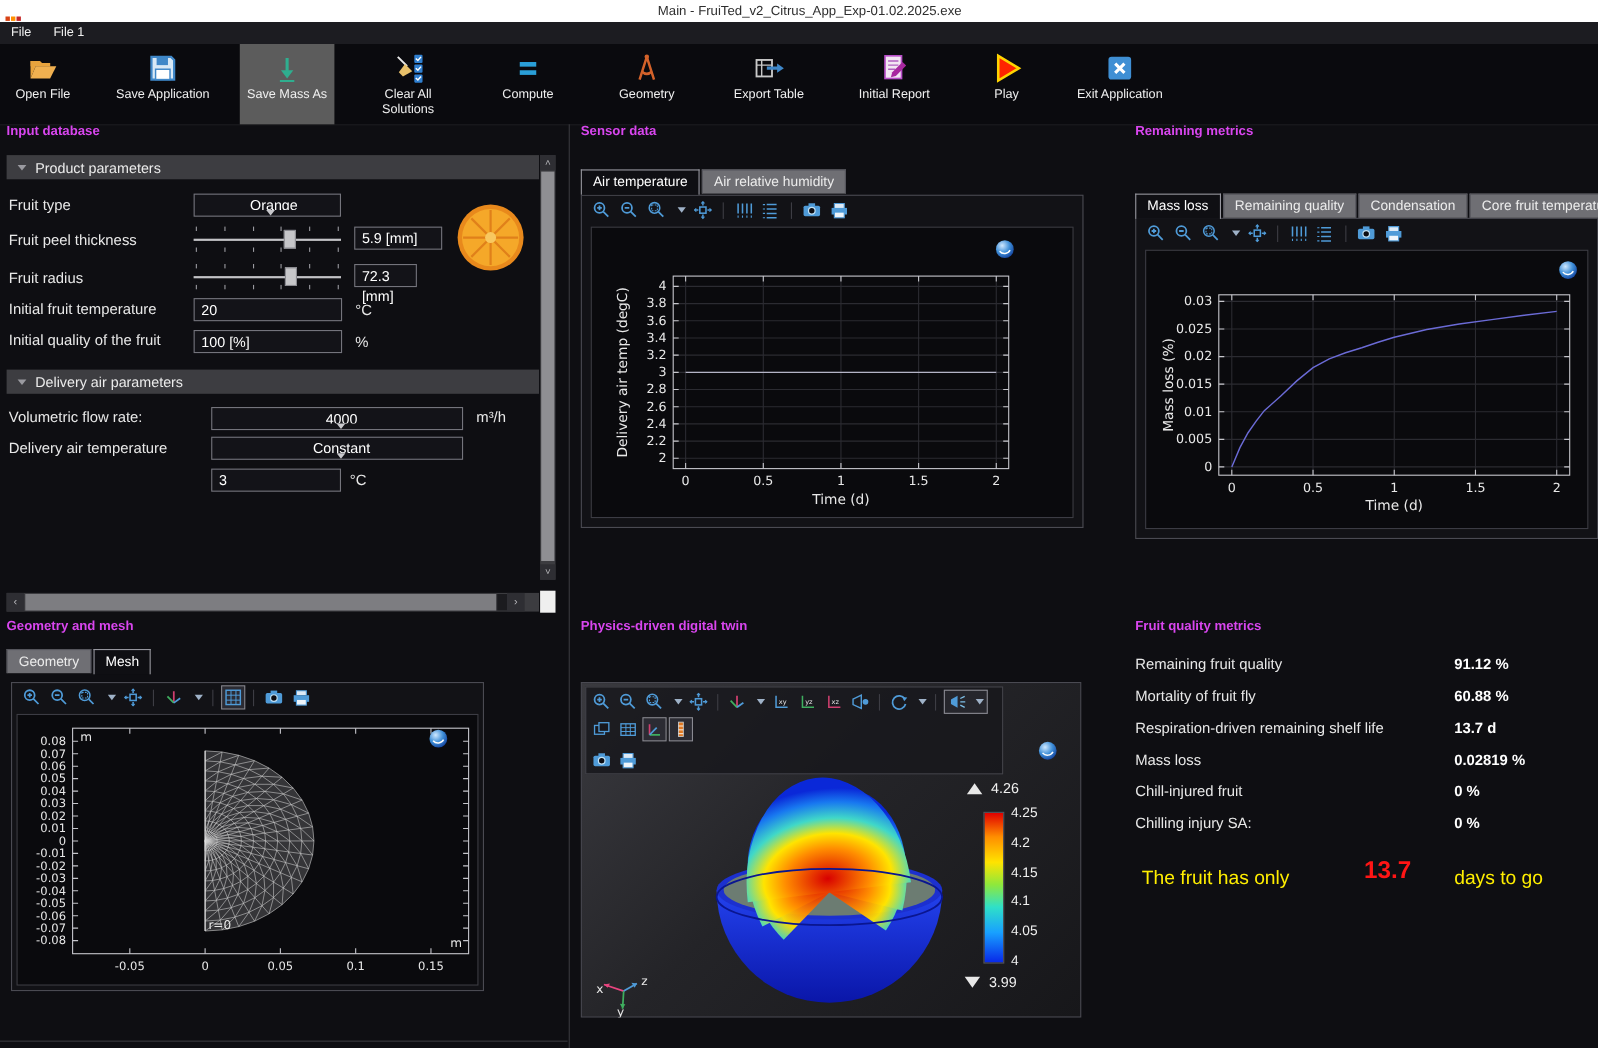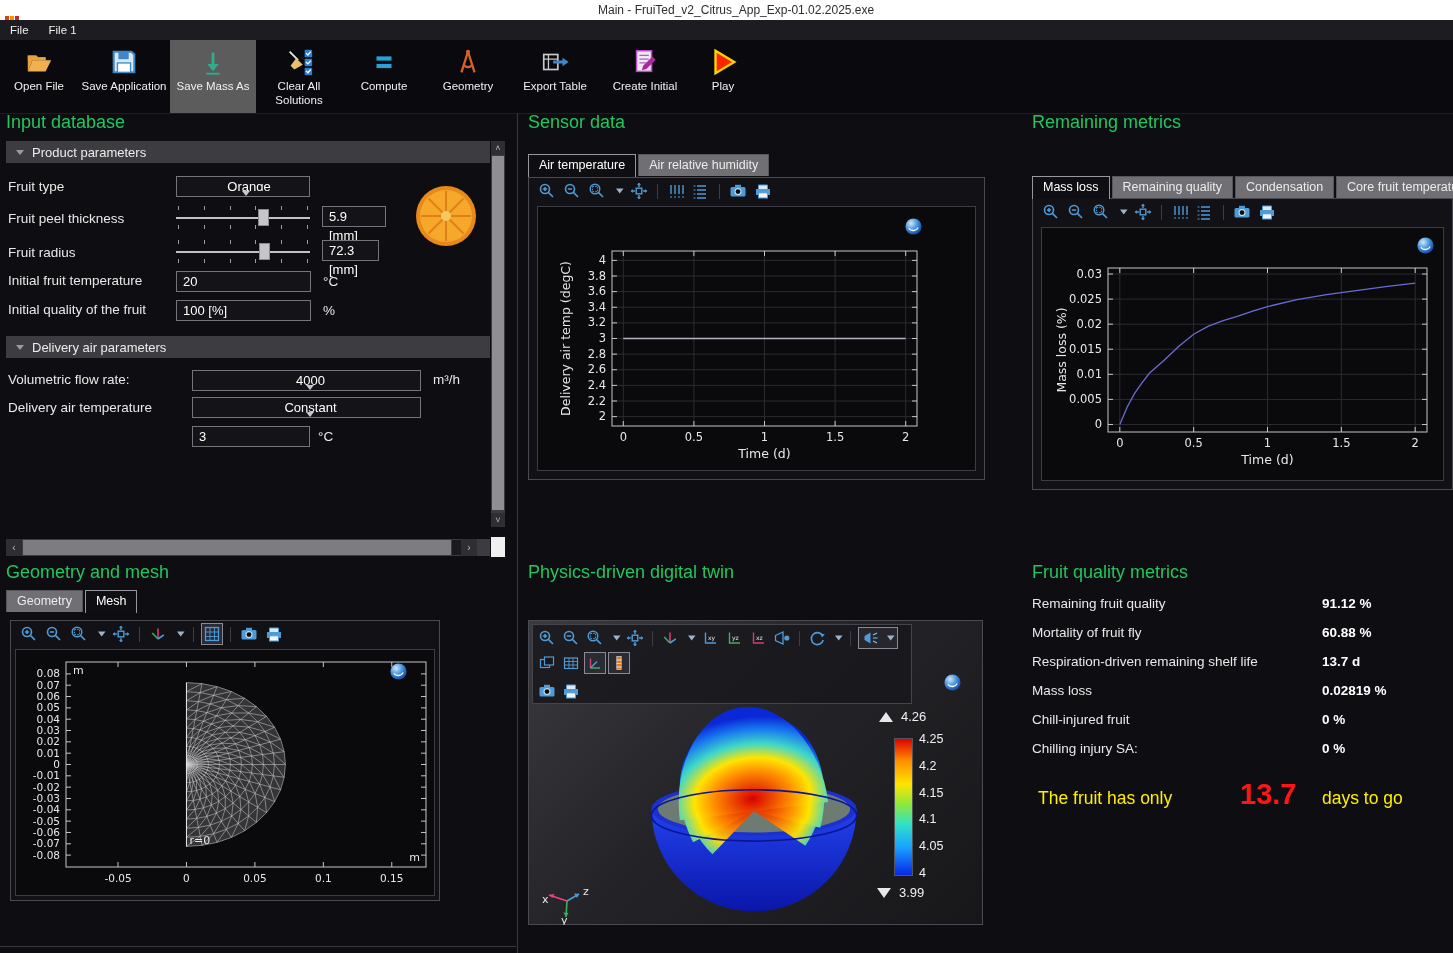--- a/index.html
+++ b/index.html
@@ -7,26 +7,26 @@
        font-family:"Liberation Sans",sans-serif;color:#e8e8e8;}
   .abs{position:absolute;}
   
   .titlebar{left:0;top:0;width:1453px;height:20px;background:#ffffff;}
   .title-text{left:598px;top:3px;font-size:12px;color:#2e2e2e;}
   .app-icon{left:5px;top:6px;width:16px;height:8px;}
   .app-icon i{display:inline-block;width:4px;height:4px;margin-right:1px;}
   .menubar{left:0;top:20px;width:1453px;height:20px;background:#1c1c21;display:flex;align-items:center;}
   .menu-item{font-size:11.5px;color:#f0f0f0;padding:4px 10px;height:20px;line-height:20px;}
   
-  .maintoolbar{left:0;top:40px;width:1453px;height:73px;background:#0a0a0e;display:flex;align-items:stretch;border-bottom:1px solid #1d1d22;}
+  .maintoolbar{left:0;top:40px;width:1453px;height:73px;background:#0a0a0e;display:flex;align-items:stretch;border-bottom:1px solid #1d1d22;gap:24px;}
   .tbtn{display:flex;flex-direction:column;align-items:center;justify-content:flex-start;padding-top:7px;box-sizing:border-box;}
   .tbtn .lbl{font-size:11.5px;color:#f0f0f0;text-align:center;line-height:1.18;margin-top:3px;}
   .tbtn.hl{background:#5c5c5c;}
   
-  .h1{font-size:18px;font-weight:normal;color:#22c55e;}
+  .h1{font-size:12px;font-weight:bold;color:#d946ef;}
   .flabel{font-size:13.5px;color:#e8e8e8;}
   .vdivider{left:517px;top:113px;width:1px;height:840px;background:#38383e;}
   .hline{left:0;top:946px;width:516px;height:1px;background:#38383e;}
   
   .sect-hdr{background:#3d3d41;height:22px;display:flex;align-items:center;font-size:13px;color:#ececec;}
   .tri{width:0;height:0;border-left:4px solid transparent;border-right:4px solid transparent;border-top:5px solid #9a9aa0;margin:0 8px 0 10px;}
   .inp,.selectbox,.valbox{box-sizing:border-box;background:#131318;border:1px solid #74747c;color:#fff;font-size:13px;
       font-family:"Liberation Sans",sans-serif;padding:0 6px;height:21px;line-height:19px;}
   input.inp{outline:none;}
   .selectbox{display:flex;align-items:center;justify-content:space-between;flex-direction:column;}
@@ -71,21 +71,21 @@
   .cb-bar{position:absolute;width:17px;height:136px;border:1px solid #55555c;
      background:linear-gradient(180deg,#e00000 0%,#ff8e00 16%,#ffe300 33%,#8ee83c 48%,#2fe0c8 63%,#18a0ff 80%,#0828e8 100%);}
   .cb-ticks{position:absolute;display:flex;flex-direction:column;justify-content:space-between;font-size:12.5px;color:#f0f0f0;}
   .cb-marker{position:absolute;display:flex;align-items:center;gap:8px;font-size:13px;color:#f0f0f0;}
   .tri-up{width:0;height:0;border-left:7px solid transparent;border-right:7px solid transparent;border-bottom:10px solid #e8e8e8;}
   .tri-dn{width:0;height:0;border-left:7px solid transparent;border-right:7px solid transparent;border-top:10px solid #e8e8e8;}
   
   .fq-label{font-size:13.5px;color:#e8e8e8;}
   .fq-value{font-size:13.5px;font-weight:bold;color:#ffffff;}
   .alert-y{font-size:17.5px;color:#ffee00;}
-  .alert-r{font-size:29px;font-weight:bold;color:#ff1515;}
+  .alert-r{font-size:22px;font-weight:bold;color:#ff1515;}
 </style>
 </head>
 <body>
 
 <svg width="0" height="0" style="position:absolute">
   <defs>
     <g id="s-zin">
         <circle cx="7" cy="7" r="4.5" stroke="#4f9bd8" fill="none" stroke-width="1.6"></circle>
         <path d="M10.4 10.4L15 15M4.9 7h4.2M7 4.9v4.2" stroke="#4f9bd8" fill="none" stroke-width="1.6"></path>
       </g>
@@ -271,27 +271,34 @@
           <polygon points="24,11.5 24,20.5 30.5,16" fill="#3f87c8"></polygon>
         </svg>
       <span class="lbl">Export Table</span>
     </div>
     <div class="tbtn" style="width:90px">
       <svg viewBox="0 0 32 32" width="30" height="30">
           <rect x="7" y="4" width="16" height="22" fill="#f2e6f2" stroke="#b84fc8" stroke-width="1.6"></rect>
           <path d="M10 9h10M10 13h10M10 17h7" stroke="#b060c0" stroke-width="1.4"></path>
           <path d="M14 20l10-10 3.5 3.5-10 10-4.8 1.3z" fill="#a8289f"></path>
         </svg>
-      <span class="lbl">Create Initial</span>
+      <span class="lbl">Initial Report</span>
     </div>
     <div class="tbtn" style="width:66px">
       <svg viewBox="0 0 32 32" width="30" height="30">
           <polygon points="8,4 28,16 8,28" fill="#ff2400" stroke="#ffd400" stroke-width="2.5"></polygon>
         </svg>
       <span class="lbl">Play</span>
+    </div>
+    <div class="tbtn" style="width:92px">
+      <svg viewBox="0 0 32 32" width="30" height="30">
+          <rect x="5" y="5" width="22" height="22" rx="3" fill="#3f8fd4"></rect>
+          <path d="M11.5 11.5l9 9M20.5 11.5l-9 9" stroke="#ffffff" stroke-width="3"></path>
+        </svg>
+      <span class="lbl">Exit Application</span>
     </div>
   </div>
 
   <div class="abs vdivider"></div>
   <div class="abs hline"></div>
 
   <div class="abs h1" style="left:6px;top:112px">Input database</div>
 
   <div class="abs sect-hdr" style="left:6px;top:141px;width:484px">
     <span class="tri"></span>
@@ -318,21 +325,21 @@
     <span class="sl-thumb" style="left:61%"></span>
     <span class="sl-ticks" style="top:19px">
         <i></i>
         <i></i>
         <i></i>
         <i></i>
         <i></i>
         <i></i>
       </span>
   </div>
-  <div class="abs valbox" style="left:322px;top:206px;width:64px">5.9 [mm]</div>
+  <div class="abs valbox" style="left:322px;top:206px;width:80px">5.9 [mm]</div>
 
   <div class="abs flabel" style="left:8px;top:245px">Fruit radius</div>
   <div class="abs slider" style="left:176px;top:240px;width:134px">
     <span class="sl-ticks" style="top:0">
         <i></i>
         <i></i>
         <i></i>
         <i></i>
         <i></i>
         <i></i>

